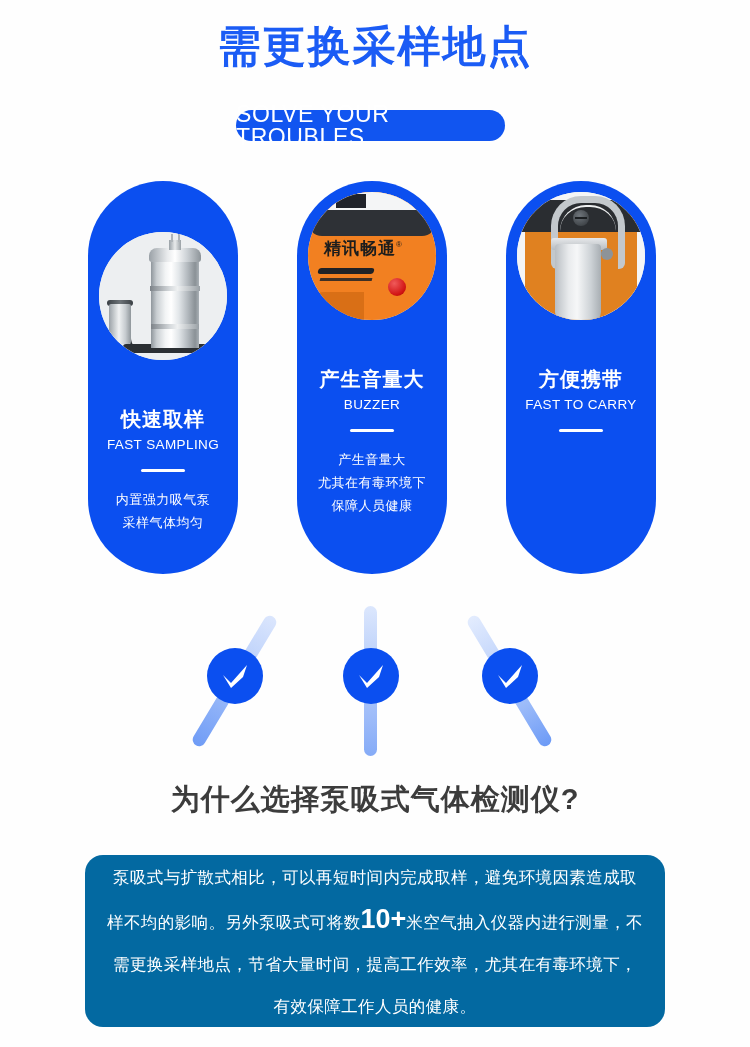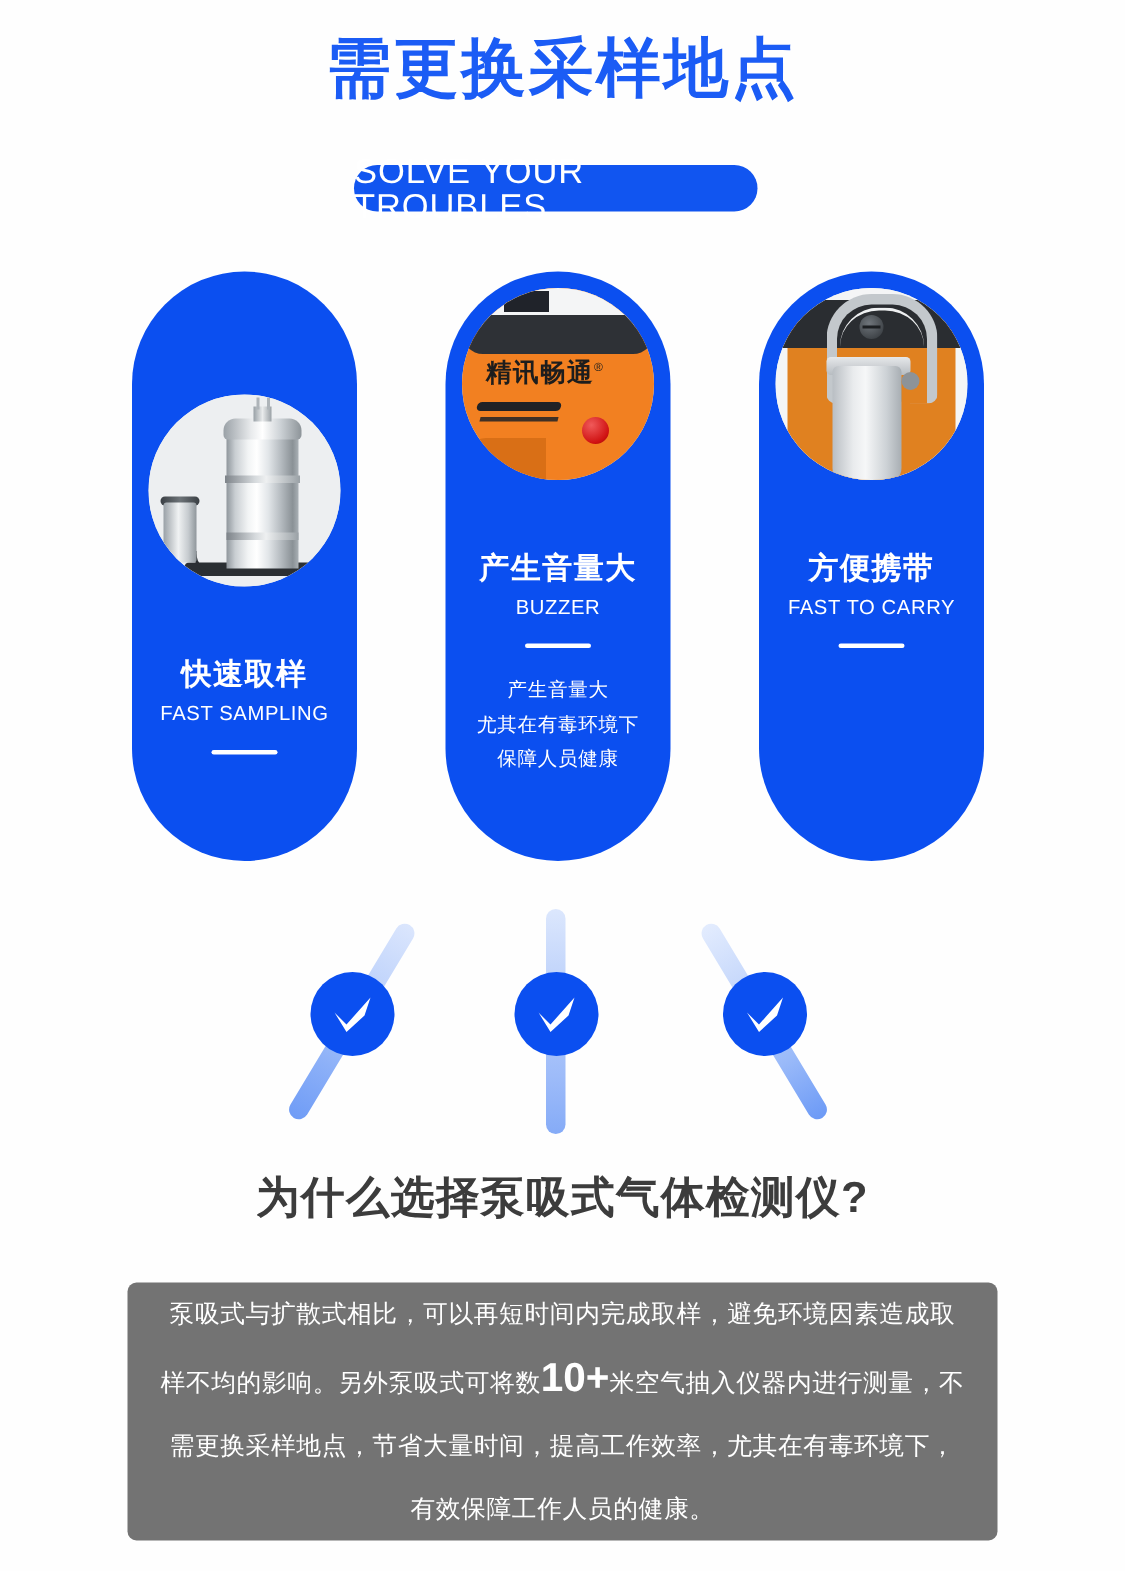--- a/index.html
+++ b/index.html
@@ -194,21 +194,21 @@
   .chk-circle svg{display:block;}
 
   
   .why-title{
     position:absolute;left:0;top:776px;width:750px;text-align:center;
     font-size:29px;font-weight:bold;color:#3c3c3c;letter-spacing:1px;
     line-height:46px;white-space:nowrap;
   }
   .why-box{
     position:absolute;left:85px;top:855px;width:580px;height:172px;
-    background:#737373;border-radius:6px;
+    background:#0369a1;border-radius:18px;
     display:flex;align-items:center;justify-content:center;
   }
   .why-text{
     width:536px;text-align:center;color:#ffffff;
     font-size:16.5px;line-height:42px;letter-spacing:.4px;
   }
   .why-strong{
     font-size:27px;font-weight:bold;letter-spacing:0;
   }
 </style>
@@ -236,20 +236,24 @@
         <div class="p1-band2"></div>
         <div class="p1-cap"></div>
         <div class="p1-nozzle"></div>
         <div class="p1-pin a"></div>
         <div class="p1-pin b"></div>
       </div>
     </div>
     <div class="card-title">快速取样</div>
     <div class="card-sub">FAST SAMPLING</div>
     <div class="card-rule"></div>
+    <div class="card-desc">
+      <div>内置强力吸气泵</div>
+      <div>采样气体均匀</div>
+    </div>
   </div>
 
   <div class="card c2">
     <div class="card-photo">
       <div class="ph-inner">
         <div class="p2-bg"></div>
         <div class="p2-white"></div>
         <div class="p2-screen"></div>
         <div class="p2-dark"></div>
         <div class="p2-edge"></div>

